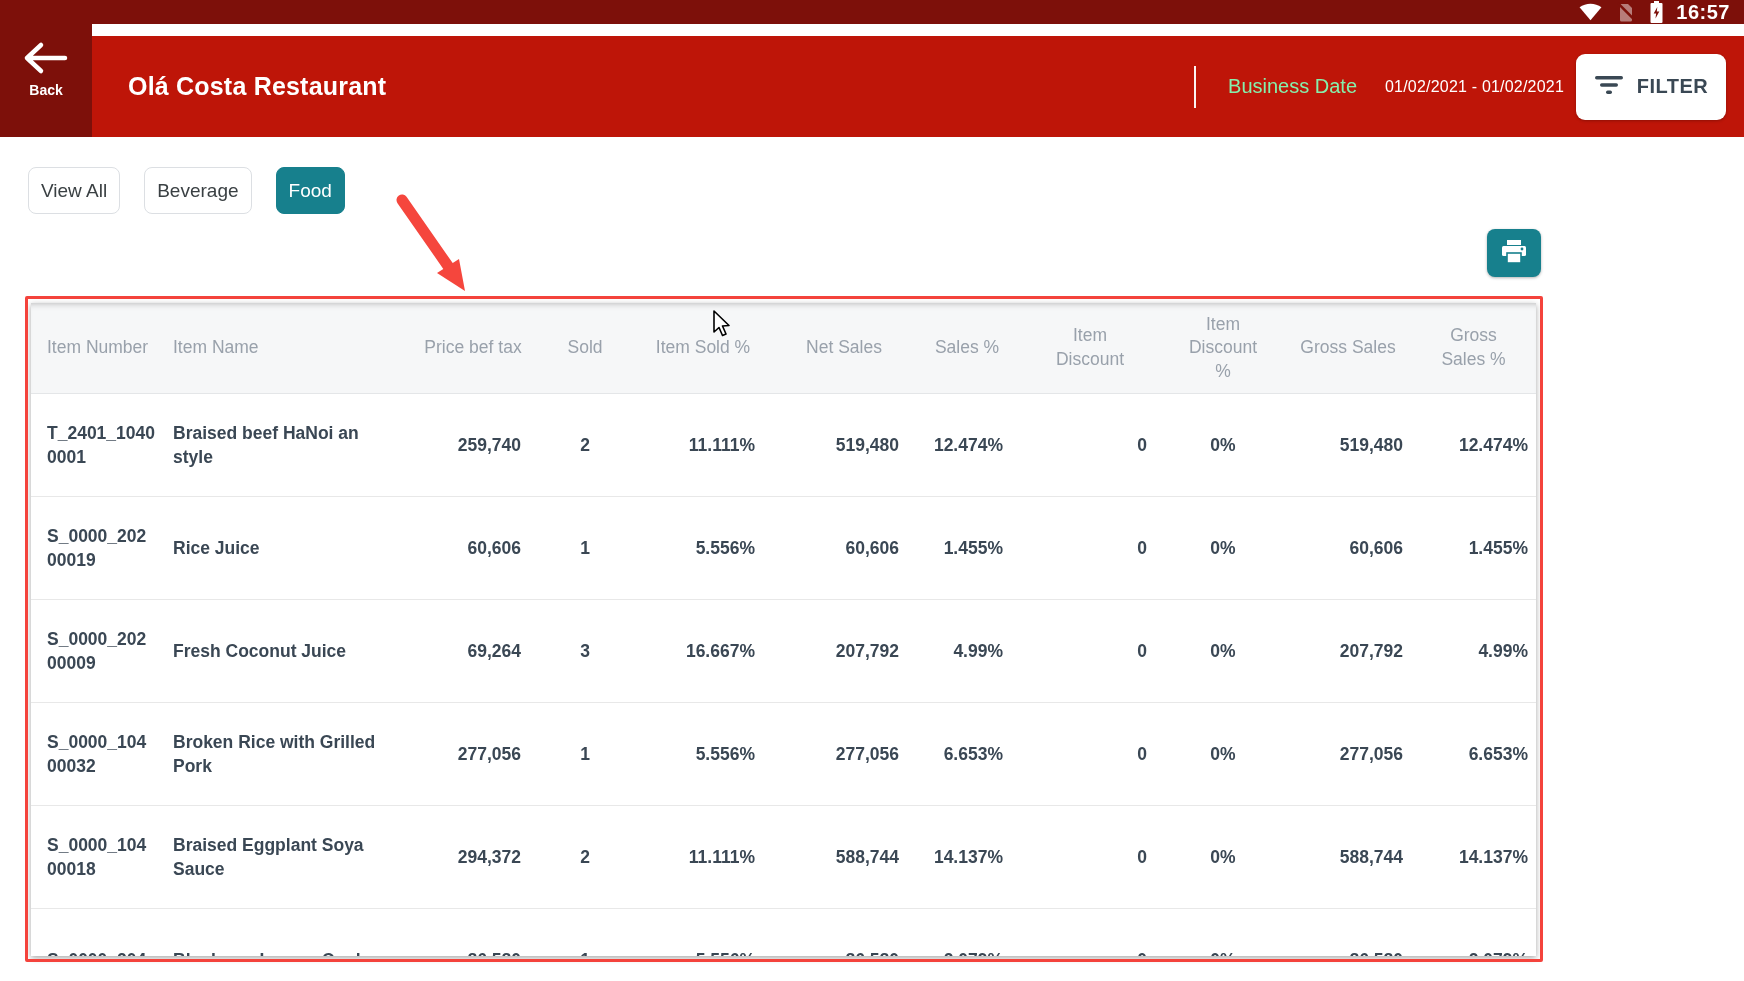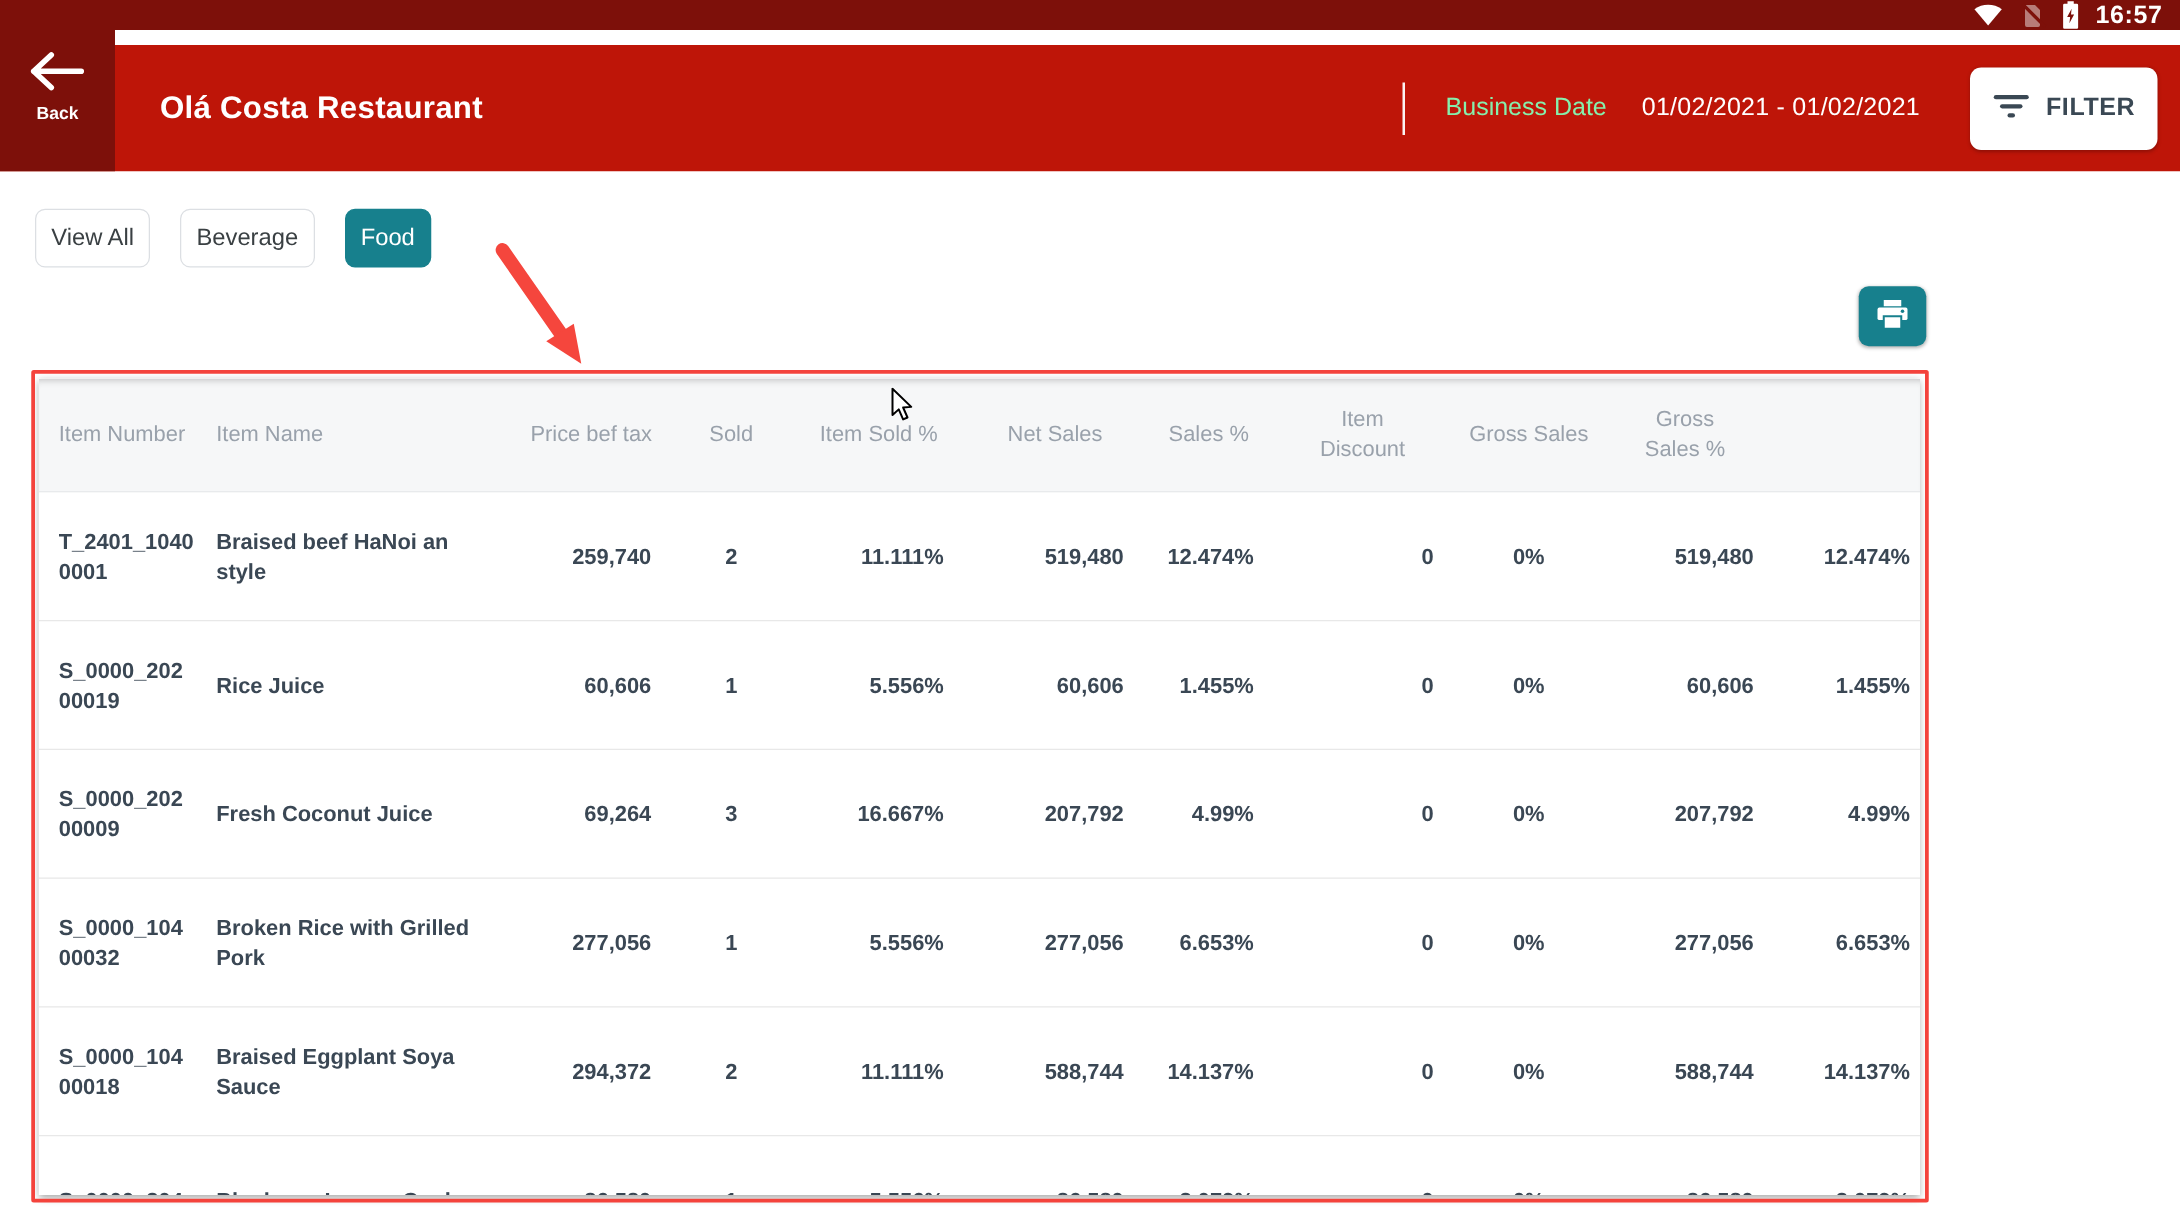--- a/index.html
+++ b/index.html
@@ -13,21 +13,21 @@
   
   #app-header{position:absolute;left:0;top:36px;width:1744px;height:101px;background:#BE1508;}
   #back-panel{position:absolute;left:0;top:0;width:92px;height:137px;background:#7D100A;
     display:flex;flex-direction:column;align-items:center;justify-content:center;gap:0;cursor:pointer;z-index:3;}
   #back-label{color:#fff;font-size:14px;font-weight:700;margin-top:2px;}
   #page-title{position:absolute;left:128px;top:0;height:101px;display:flex;align-items:center;
     color:#fff;font-size:25px;font-weight:700;letter-spacing:.2px;}
   #header-right{position:absolute;right:18px;top:0;height:101px;display:flex;align-items:center;}
   #header-sep{width:2px;height:42px;background:rgba(255,255,255,.95);margin-right:32px;}
   #bd-label{color:#86efac;font-size:20px;font-weight:500;margin-right:28px;}
-  #bd-value{color:#fff;font-size:20px;font-weight:500;margin-right:40px;letter-spacing:.2px;}
+  #bd-value{color:#fff;font-size:16px;font-weight:500;margin-right:12px;letter-spacing:.2px;}
   #filter-button{width:150px;height:66px;background:#fff;border:none;border-radius:9px;
     display:flex;align-items:center;justify-content:center;gap:13px;cursor:pointer;
     box-shadow:0 1px 3px rgba(0,0,0,.25);text-align:right;}
   #filter-label{color:#3A4854;font-size:20px;font-weight:600;letter-spacing:.5px;}
   
   #tabs-row{position:absolute;left:28px;top:167px;display:flex;gap:24px;}
   .tab{height:47px;border-radius:8px;background:#fff;border:1.5px solid #DCDFE3;
     color:#3A4043;font-size:19px;font-family:"Liberation Sans",sans-serif;
     display:flex;align-items:center;justify-content:center;cursor:pointer;padding:0 12px;box-sizing:border-box;}
   .tab.active{background:#17808D;border-color:#17808D;color:#fff;}
@@ -157,20 +157,23 @@
       <div class="th">
         <span>Net Sales</span>
       </div>
       <div class="th">
         <span>Sales %</span>
       </div>
       <div class="th">
         <span class="w84">Item Discount</span>
       </div>
       <div class="th">
+        <span class="w84">Item Discount %</span>
+      </div>
+      <div class="th">
         <span>Gross Sales</span>
       </div>
       <div class="th">
         <span class="w92">Gross Sales %</span>
       </div>
     </div>
   <div id="table-body">
       <div class="tr grid">
         <div class="td">T_2401_1040 0001</div>
         <div class="td">Braised beef HaNoi an style</div>

